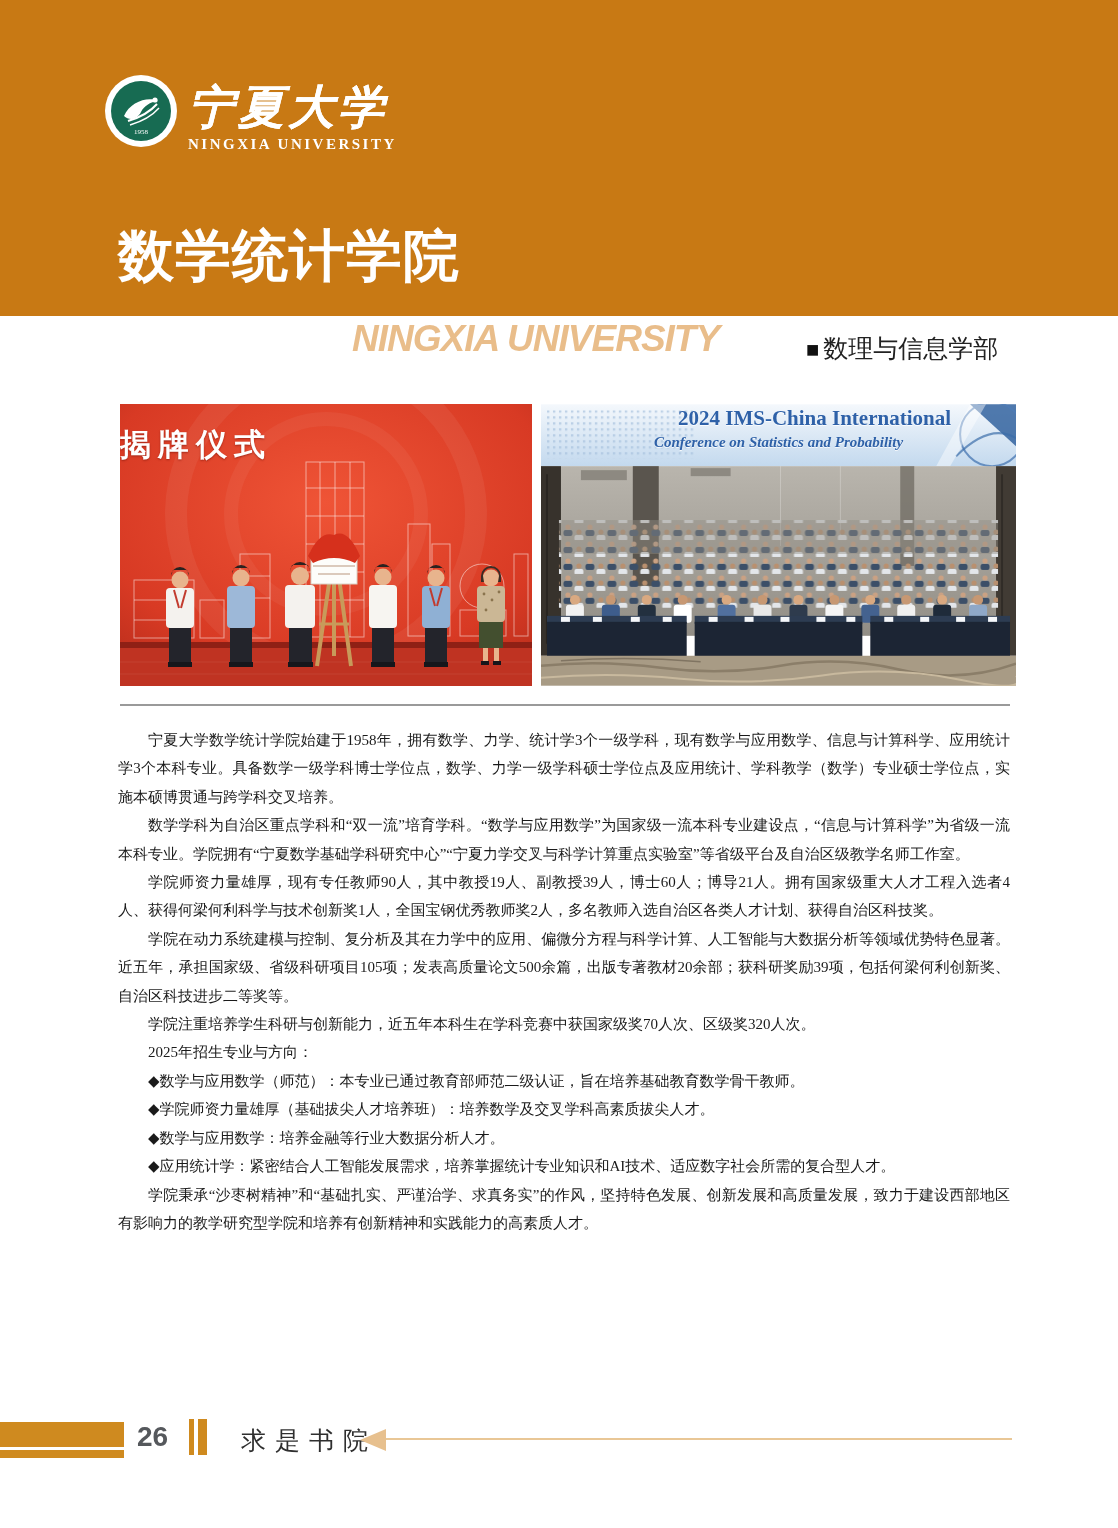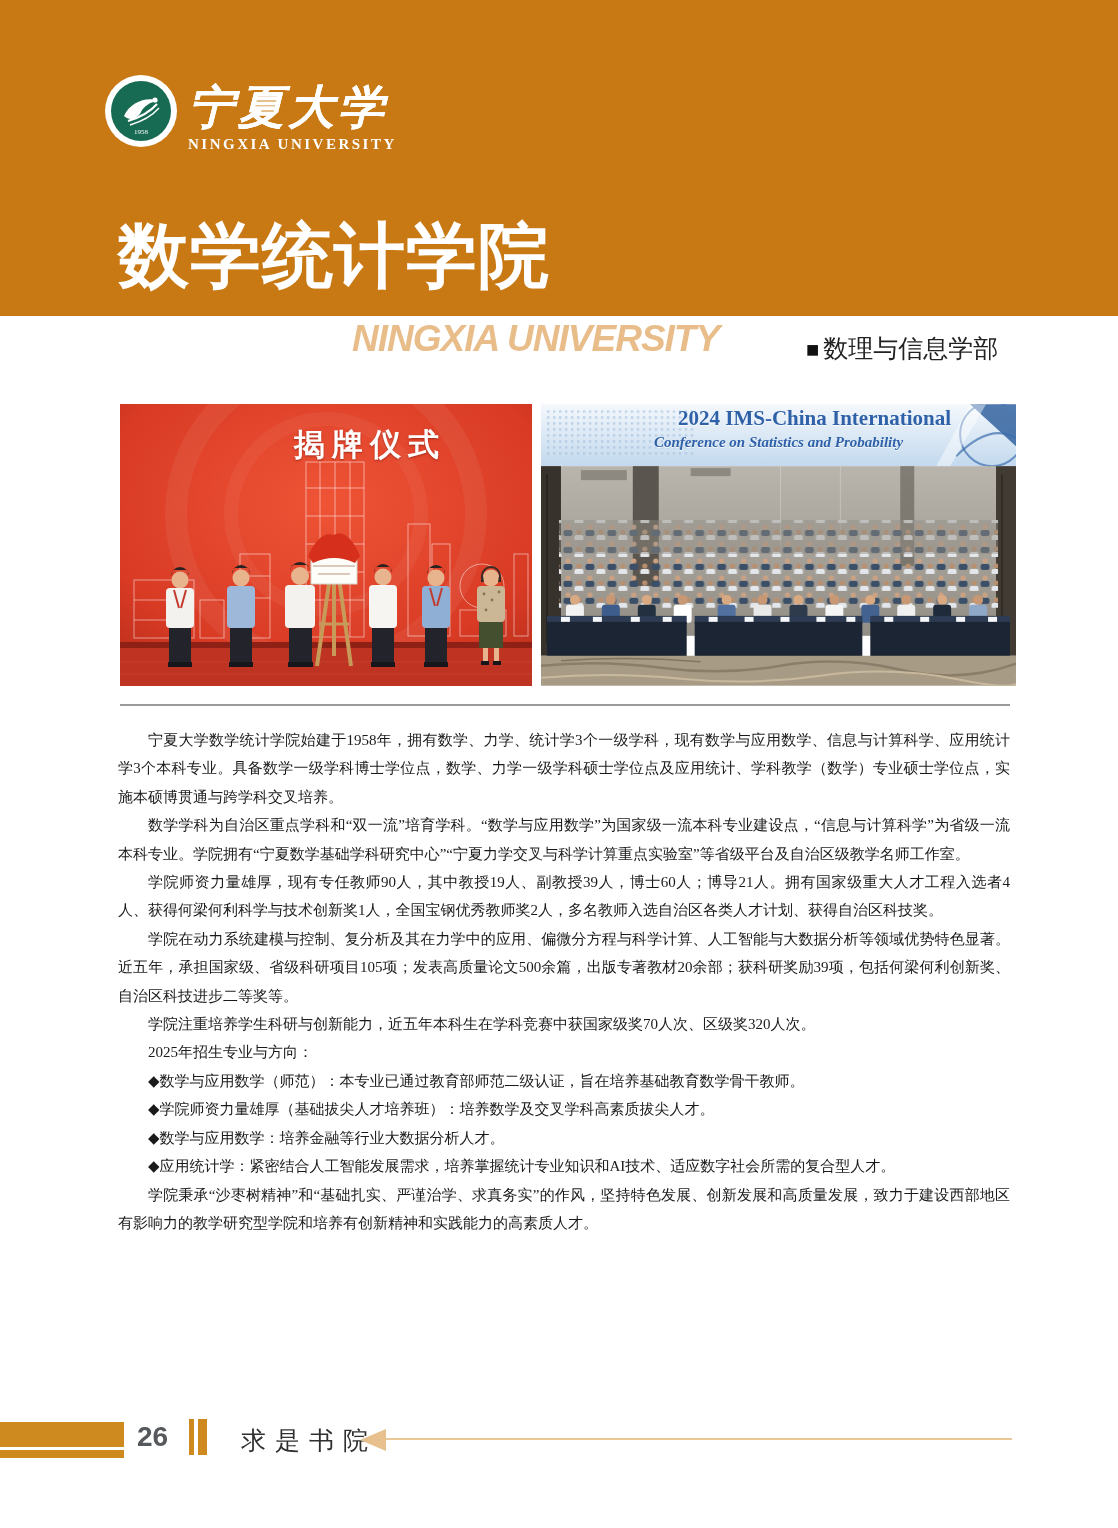--- a/index.html
+++ b/index.html
@@ -8,38 +8,38 @@
 
   
   .header-band{position:absolute;left:0;top:0;width:1118px;height:316px;background:#c87914;}
   .logo{position:absolute;left:104px;top:74px;display:flex;align-items:flex-start;}
   .logo-seal{width:74px;height:74px;flex:0 0 auto;}
   .logo-names{margin-left:10px;}
   .logo-calligraphy{font-family:"Liberation Serif","DejaVu Serif",serif;font-style:italic;font-weight:bold;
         font-size:46px;line-height:48px;color:#ffffff;letter-spacing:4px;text-shadow:0 0 0 #fff;margin-top:10px;}
   .logo-latin{font-family:"Liberation Serif","DejaVu Serif",serif;font-weight:bold;font-size:15px;
         letter-spacing:2.5px;color:#ffffff;margin-top:4px;}
-  .page-title{position:absolute;left:118px;top:206px;font-size:71px;line-height:100px;font-weight:bold;
+  .page-title{position:absolute;left:118px;top:206px;font-size:56px;line-height:100px;font-weight:bold;
         color:#ffffff;letter-spacing:1px;font-family:"Liberation Serif","DejaVu Serif",serif;white-space:nowrap;}
 
   
   .latin-subtitle{position:absolute;left:352px;top:318px;font-family:"Liberation Sans","DejaVu Sans",sans-serif;
         font-style:italic;font-weight:bold;font-size:37px;letter-spacing:-1px;color:#e9bd8a;white-space:nowrap;}
   .department-label{position:absolute;left:806px;top:332px;font-size:25px;color:#222222;white-space:nowrap;
         font-family:"Liberation Sans","DejaVu Sans",sans-serif;}
   .department-label .sq{font-size:22px;color:#111;margin-right:4px;}
 
   
   .photo{position:absolute;top:404px;height:282px;overflow:hidden;}
   .photo-left{left:120px;width:412px;}
   .photo-right{left:541px;width:475px;}
   .photo svg{position:absolute;left:0;top:0;}
-  .photo-caption{position:absolute;left:0;top:20px;width:100%;text-align:center;color:#ffffff;
+  .photo-caption{position:absolute;left:0;top:20px;width:100%;color:#ffffff;
         font-size:31px;font-weight:bold;letter-spacing:7px;font-family:"Liberation Serif","DejaVu Serif",serif;
-        text-shadow:0 1px 2px rgba(120,20,10,.6);padding-left:44px;}
+        text-shadow:0 1px 2px rgba(120,20,10,.6);}
   .banner-line{position:absolute;left:0;width:100%;text-align:center;color:#2e61a8;font-weight:bold;
         font-family:"Liberation Serif","DejaVu Serif",serif;text-shadow:0 1px 0 rgba(255,255,255,.8);white-space:nowrap;}
   .banner-line1{top:2px;font-size:21px;padding-left:36px;}
   .banner-line2{top:30px;font-size:15px;font-style:italic;}
 
   
   .divider{position:absolute;left:120px;top:704px;width:890px;height:2px;background:#9a9a9a;}
   .body-text{position:absolute;left:118px;top:726px;width:892px;font-size:15px;line-height:28.4px;
         color:#1a1a1a;text-align:justify;}
   .body-text p{margin:0;text-indent:2em;}

